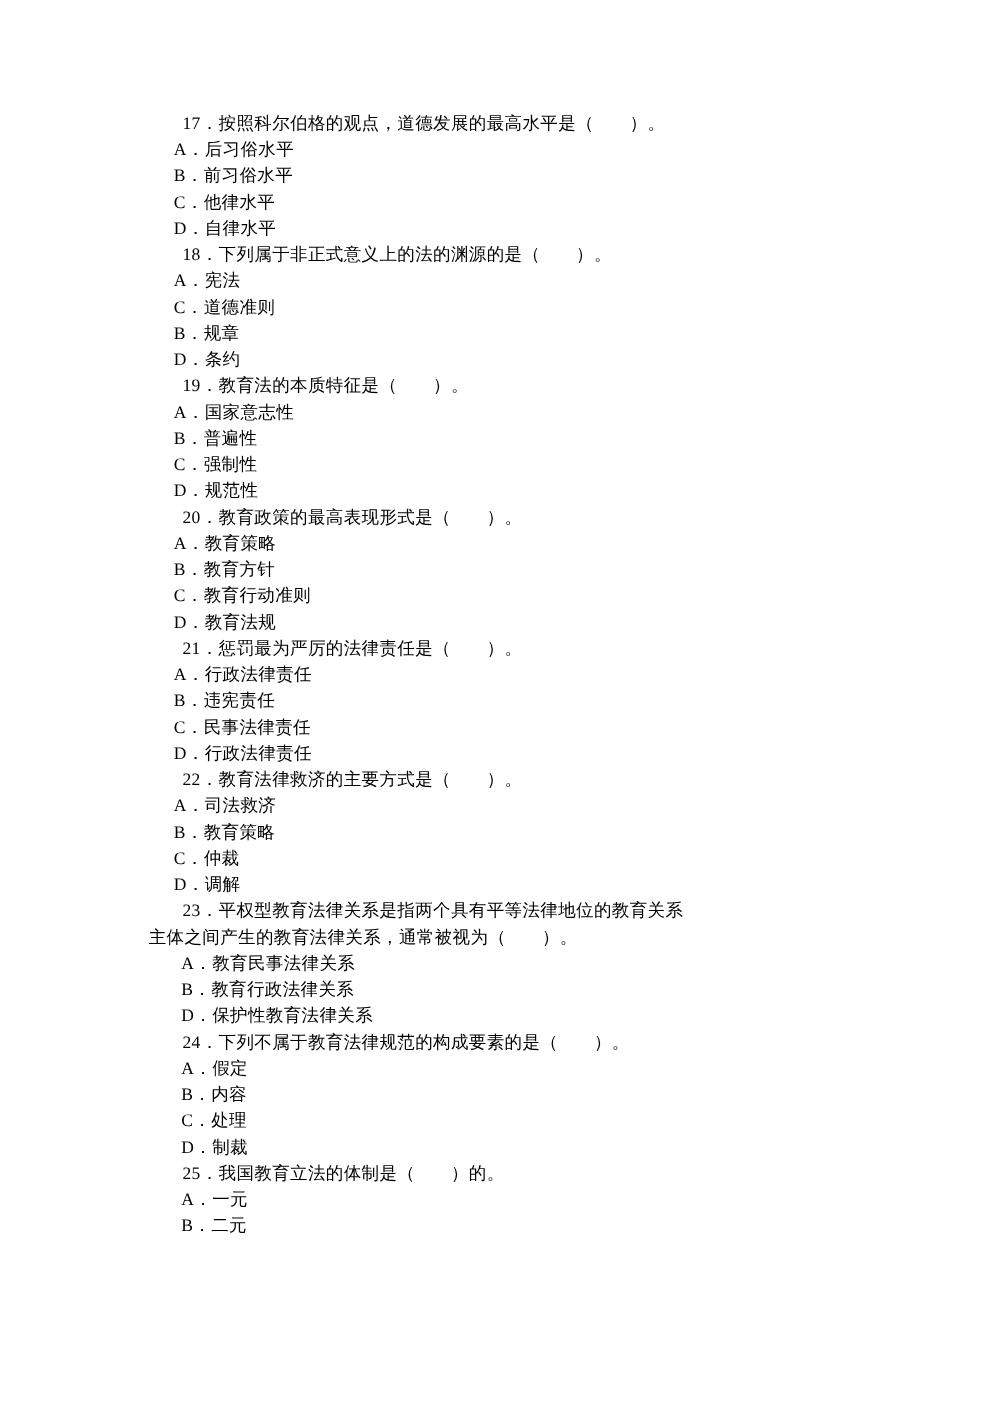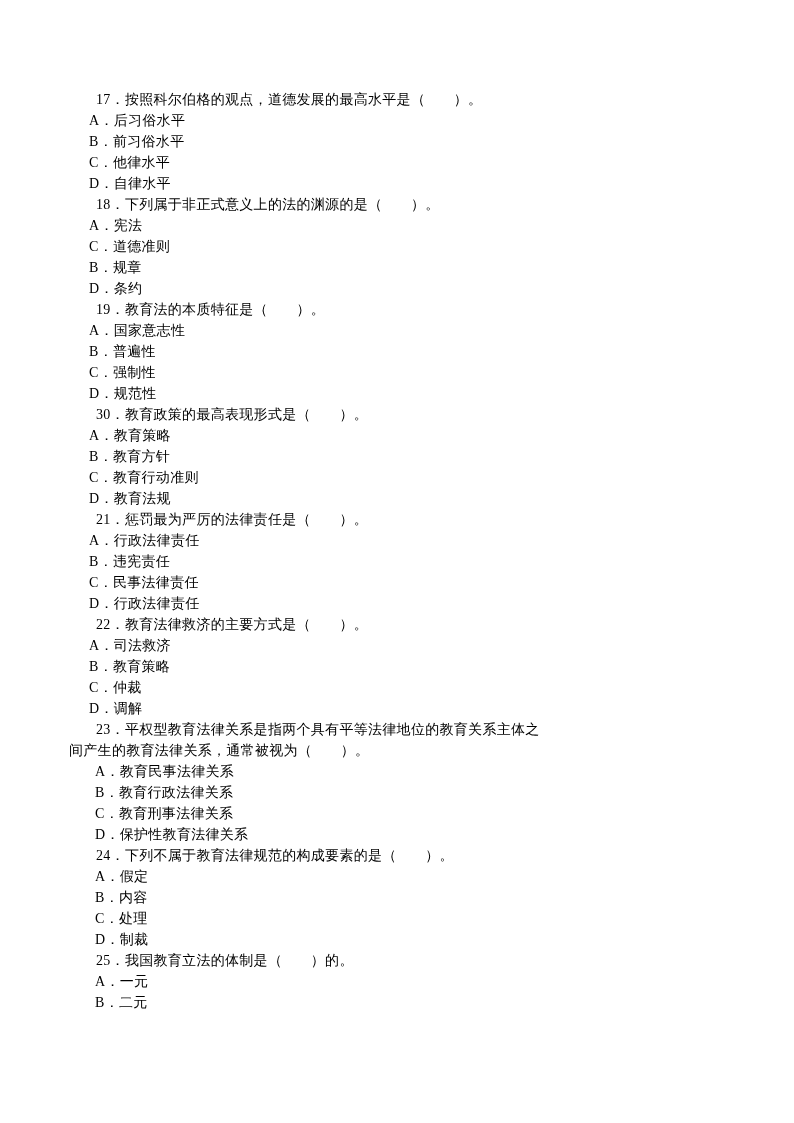--- a/index.html
+++ b/index.html
@@ -3,21 +3,21 @@
 <meta charset="utf-8">
 <style>
   html, body { margin: 0; padding: 0; background: #ffffff; }
   .page {
     position: relative;
     width: 666px;
     height: 1123px;
     box-sizing: border-box;
     background: #ffffff;
     color: #000000;
-    padding: 89px 118px 0 69px;
+    padding: 89px 118px 0 119px;
     font-family: "Liberation Serif", "DejaVu Serif", serif;
     font-size: 14px;
     line-height: 21px;
     letter-spacing: 0.3px;
     overflow: hidden;
   }
   .page p { margin: 0; white-space: pre-wrap; }
   .q    { text-indent: 27px; }
   .opt  { text-indent: 20px; }
   .opt2 { text-indent: 26px; }
@@ -45,21 +45,21 @@
 
   <div>
     <p class="q">19．教育法的本质特征是（　　）。</p>
     <p class="opt">A．国家意志性</p>
     <p class="opt">B．普遍性</p>
     <p class="opt">C．强制性</p>
     <p class="opt">D．规范性</p>
   </div>
 
   <div>
-    <p class="q">30．教育政策的最高表现形式是（　　）。</p>
+    <p class="q">20．教育政策的最高表现形式是（　　）。</p>
     <p class="opt">A．教育策略</p>
     <p class="opt">B．教育方针</p>
     <p class="opt">C．教育行动准则</p>
     <p class="opt">D．教育法规</p>
   </div>
 
   <div>
     <p class="q">21．惩罚最为严厉的法律责任是（　　）。</p>
     <p class="opt">A．行政法律责任</p>
     <p class="opt">B．违宪责任</p>
@@ -72,21 +72,20 @@
     <p class="opt">A．司法救济</p>
     <p class="opt">B．教育策略</p>
     <p class="opt">C．仲裁</p>
     <p class="opt">D．调解</p>
   </div>
 
   <div>
     <p class="q">23．平权型教育法律关系是指两个具有平等法律地位的教育关系主体之间产生的教育法律关系，通常被视为（　　）。</p>
     <p class="opt2">A．教育民事法律关系</p>
     <p class="opt2">B．教育行政法律关系</p>
-    <p class="opt2">C．教育刑事法律关系</p>
     <p class="opt2">D．保护性教育法律关系</p>
   </div>
 
   <div>
     <p class="q">24．下列不属于教育法律规范的构成要素的是（　　）。</p>
     <p class="opt2">A．假定</p>
     <p class="opt2">B．内容</p>
     <p class="opt2">C．处理</p>
     <p class="opt2">D．制裁</p>
   </div>

